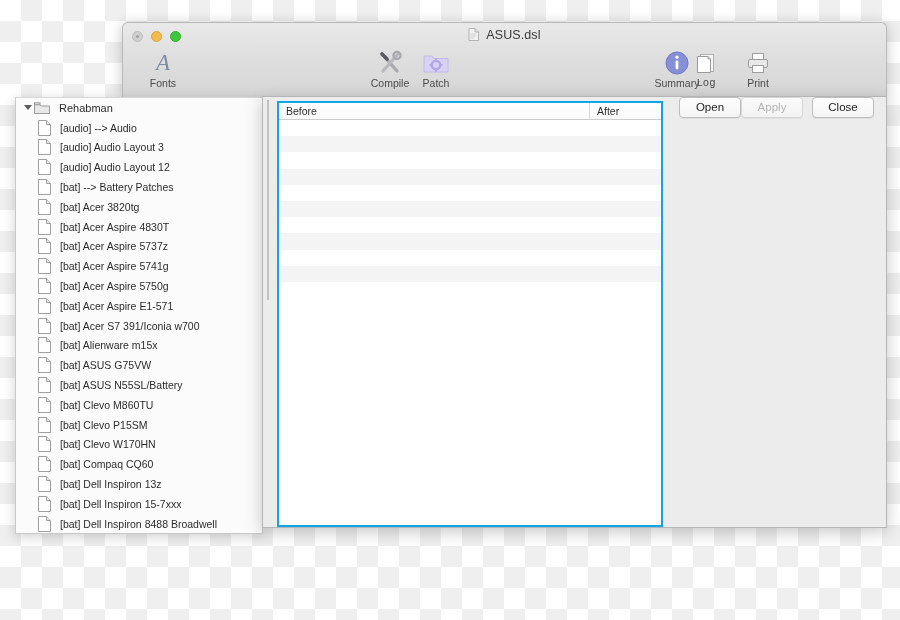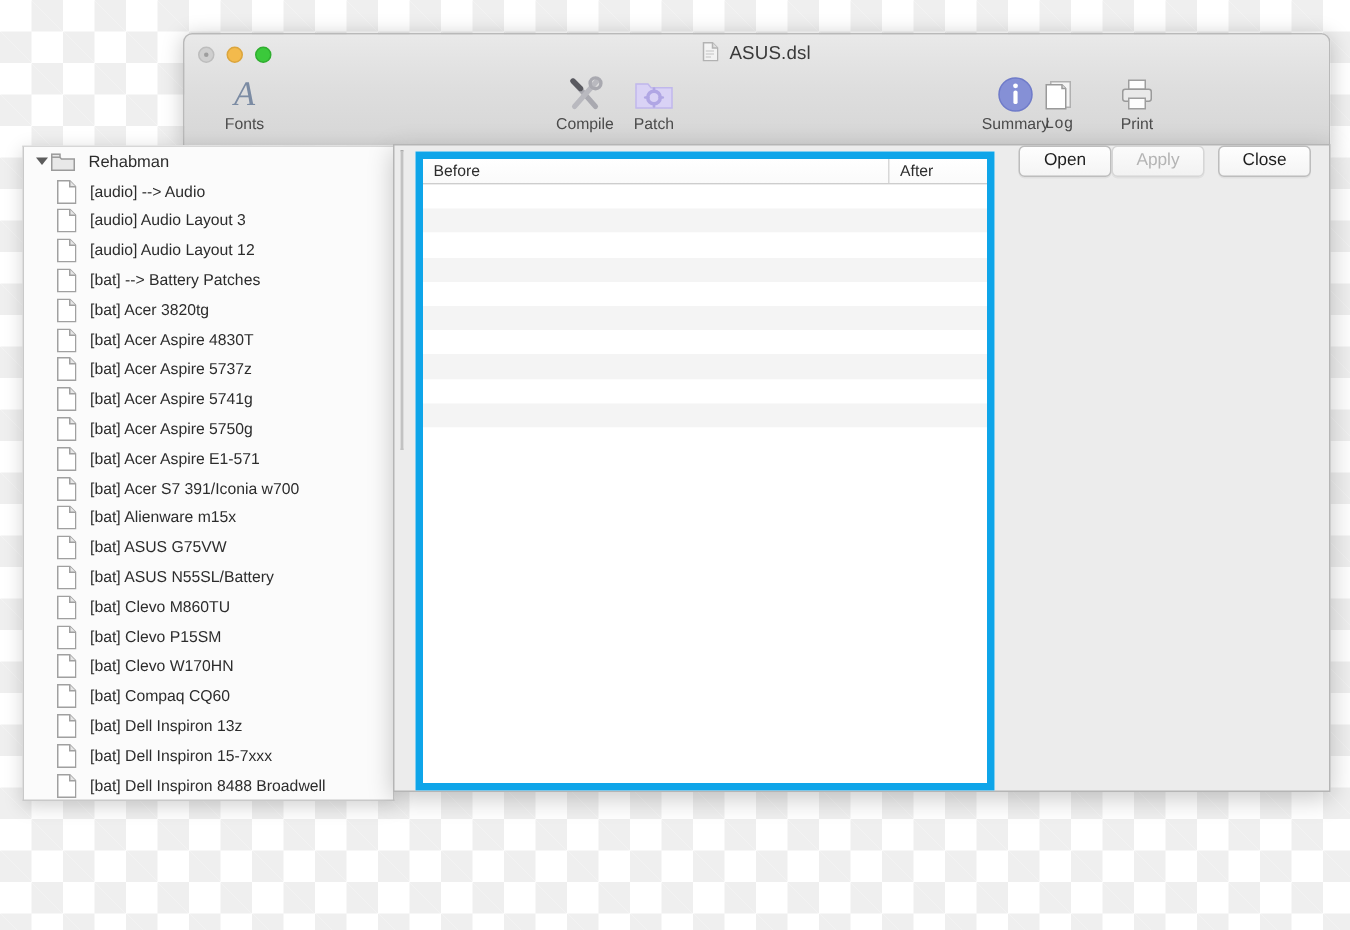--- a/index.html
+++ b/index.html
@@ -221,21 +221,21 @@
     top: 3px;
     width: 1px;
     height: 13px;
     background: #333;
   }
 
   #table-wrap {
     margin: 4px 4px 0 4px;
     flex: 1;
     background: #ffffff;
-    border: 5px solid #0ea5e9;
+    border: 2px solid #0ea5e9;
     display: flex;
     flex-direction: column;
     overflow: hidden;
     position: relative;
   }
   #table-header {
     display: flex;
     height: 17px;
     background: linear-gradient(to bottom, #ffffff 0%, #fafafa 100%);
     border-bottom: 1px solid #cdcdcd;

